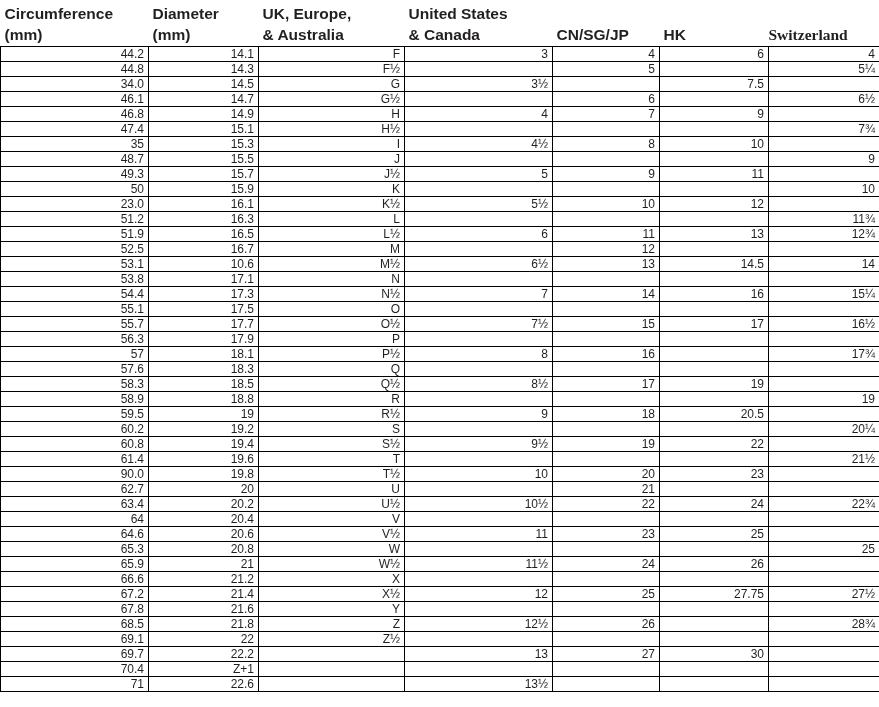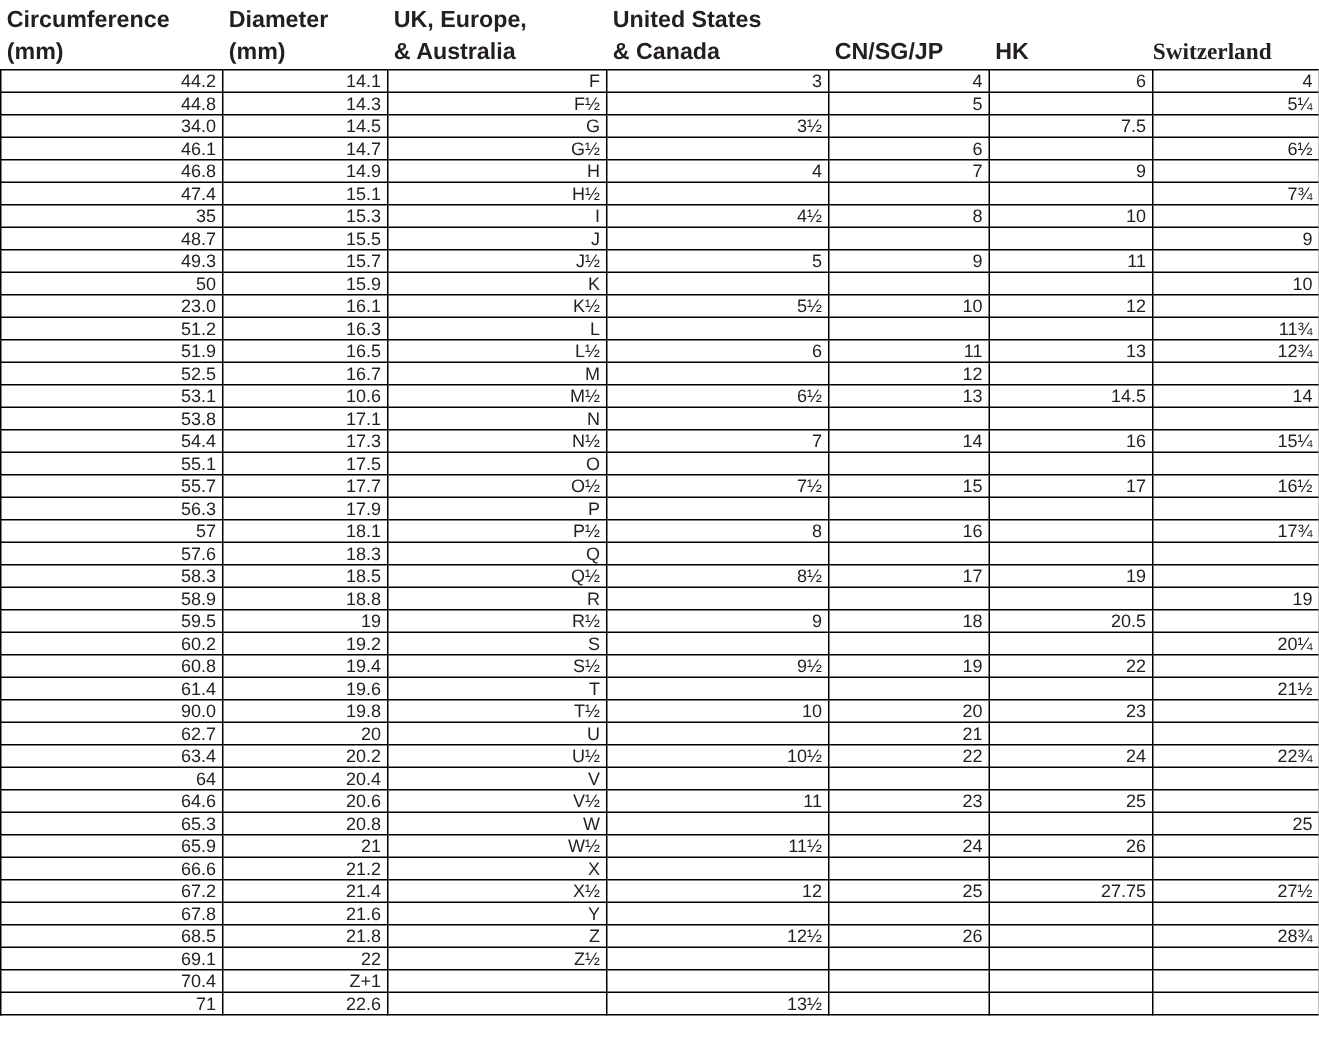--- a/index.html
+++ b/index.html
@@ -469,20 +469,29 @@
       <tr>
         <td>69.1</td>
         <td>22</td>
         <td>Z½</td>
         <td></td>
         <td></td>
         <td></td>
         <td></td>
       </tr>
       <tr>
+        <td>69.7</td>
+        <td>22.2</td>
+        <td></td>
+        <td>13</td>
+        <td>27</td>
+        <td>30</td>
+        <td></td>
+      </tr>
+      <tr>
         <td>70.4</td>
         <td>Z+1</td>
         <td></td>
         <td></td>
         <td></td>
         <td></td>
         <td></td>
       </tr>
       <tr>
         <td>71</td>

